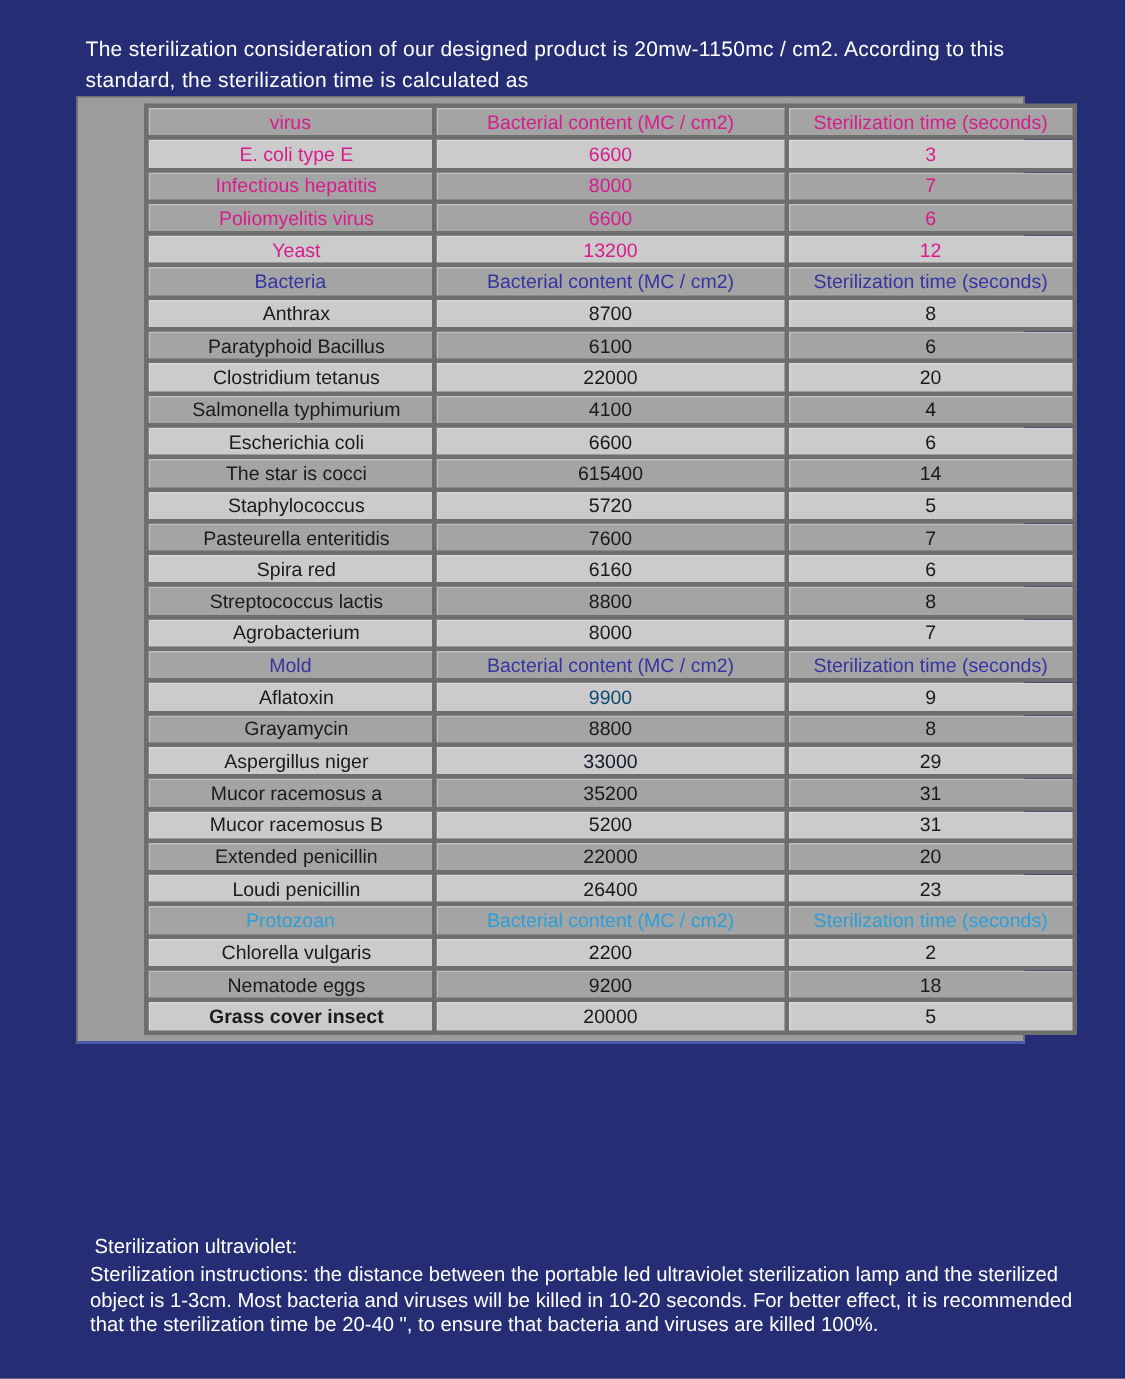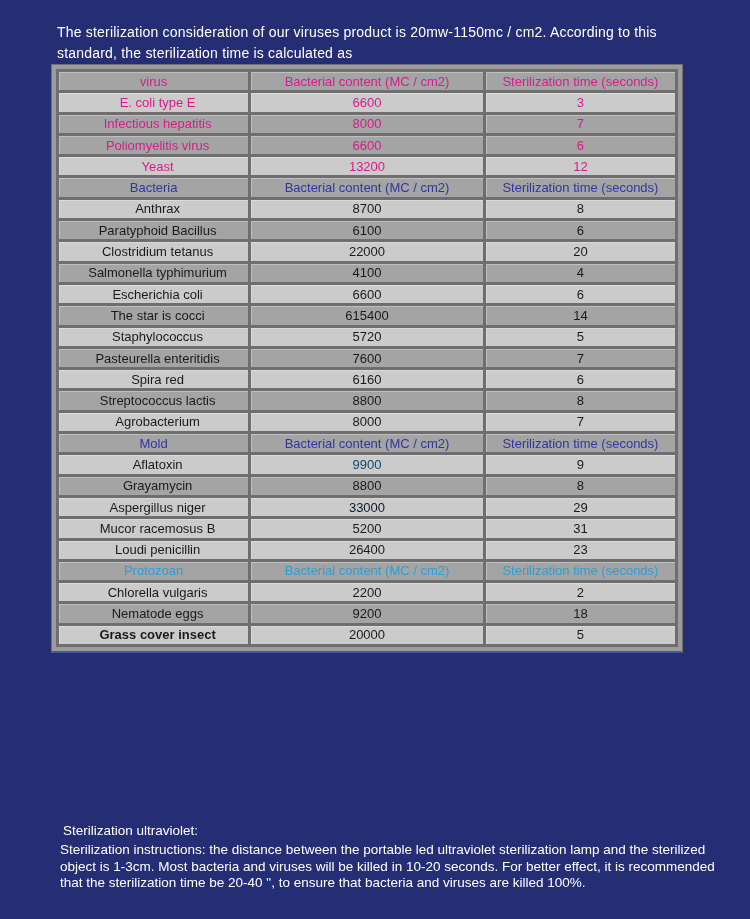--- a/index.html
+++ b/index.html
@@ -25,20 +25,21 @@
     width:632px;
     background:#9c9c9c;
     padding:4px;
     border:1px solid #6f6f78;
     border-bottom:2px solid #4a58a8;
   }
   table.st-table {
     border-collapse:collapse;
     width:100%;
     table-layout:fixed;
+    margin-left:40px;
   }
   table.st-table td {
     border:3px solid #6e6e6e;
     height:21.3px;
     font-size:13px;
     text-align:center;
     vertical-align:middle;
     overflow:hidden;
     white-space:nowrap;
     box-shadow: inset 1px 1px 0 rgba(255,255,255,0.30);
@@ -58,21 +59,21 @@
     left:60px; top:842px;
     width:655px;
     color:#ffffff;
     font-size:13.5px;
     line-height:16.5px;
   }
 </style>
 </head>
 <body>
 
-<div class="intro">The sterilization consideration of our viruses product is 20mw-1150mc / cm2. According to this standard, the sterilization time is calculated as</div>
+<div class="intro">The sterilization consideration of our designed product is 20mw-1150mc / cm2. According to this standard, the sterilization time is calculated as</div>
 
 <div class="table-frame">
   <table class="st-table">
     <colgroup>
       <col style="width:190px">
       <col style="width:232px">
       <col style="width:190px">
     </colgroup>
     <tbody>
         <tr class="dark">
@@ -173,25 +174,35 @@
         <tr class="dark">
           <td class="label-cell" style="color: rgb(26, 26, 26);">Grayamycin</td>
           <td style="color: rgb(26, 26, 26);">8800</td>
           <td style="color: rgb(26, 26, 26);">8</td>
         </tr>
         <tr class="light">
           <td class="label-cell" style="color: rgb(26, 26, 26);">Aspergillus niger</td>
           <td style="color: #0f172a;">33000</td>
           <td style="color: rgb(26, 26, 26);">29</td>
         </tr>
+        <tr class="dark">
+          <td class="label-cell" style="color: rgb(26, 26, 26);">Mucor racemosus a</td>
+          <td style="color: rgb(26, 26, 26);">35200</td>
+          <td style="color: rgb(26, 26, 26);">31</td>
+        </tr>
         <tr class="light">
           <td class="label-cell" style="color: rgb(26, 26, 26);">Mucor racemosus B</td>
           <td style="color: rgb(26, 26, 26);">5200</td>
           <td style="color: rgb(26, 26, 26);">31</td>
         </tr>
+        <tr class="dark">
+          <td class="label-cell" style="color: rgb(26, 26, 26);">Extended penicillin</td>
+          <td style="color: rgb(26, 26, 26);">22000</td>
+          <td style="color: rgb(26, 26, 26);">20</td>
+        </tr>
         <tr class="light">
           <td class="label-cell" style="color: rgb(26, 26, 26);">Loudi penicillin</td>
           <td style="color: rgb(26, 26, 26);">26400</td>
           <td style="color: rgb(26, 26, 26);">23</td>
         </tr>
         <tr class="dark">
           <td class="header-cell" style="color: rgb(42, 159, 216);">Protozoan</td>
           <td class="header-cell" style="color: rgb(42, 159, 216);">Bacterial content (MC / cm2)</td>
           <td class="header-cell" style="color: rgb(42, 159, 216);">Sterilization time (seconds)</td>
         </tr>

